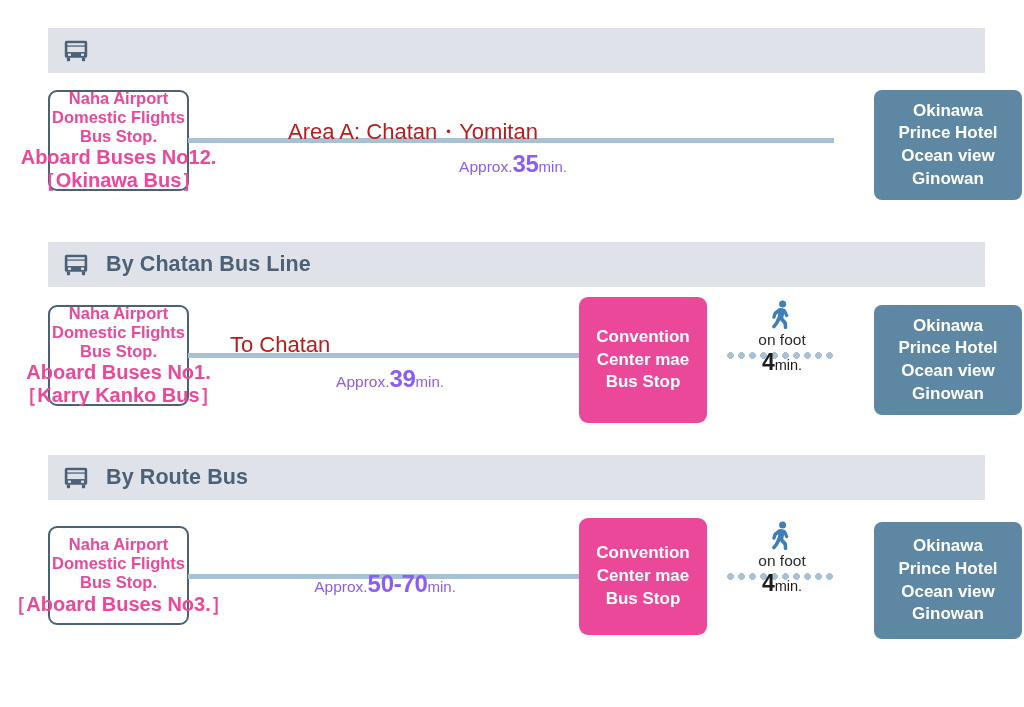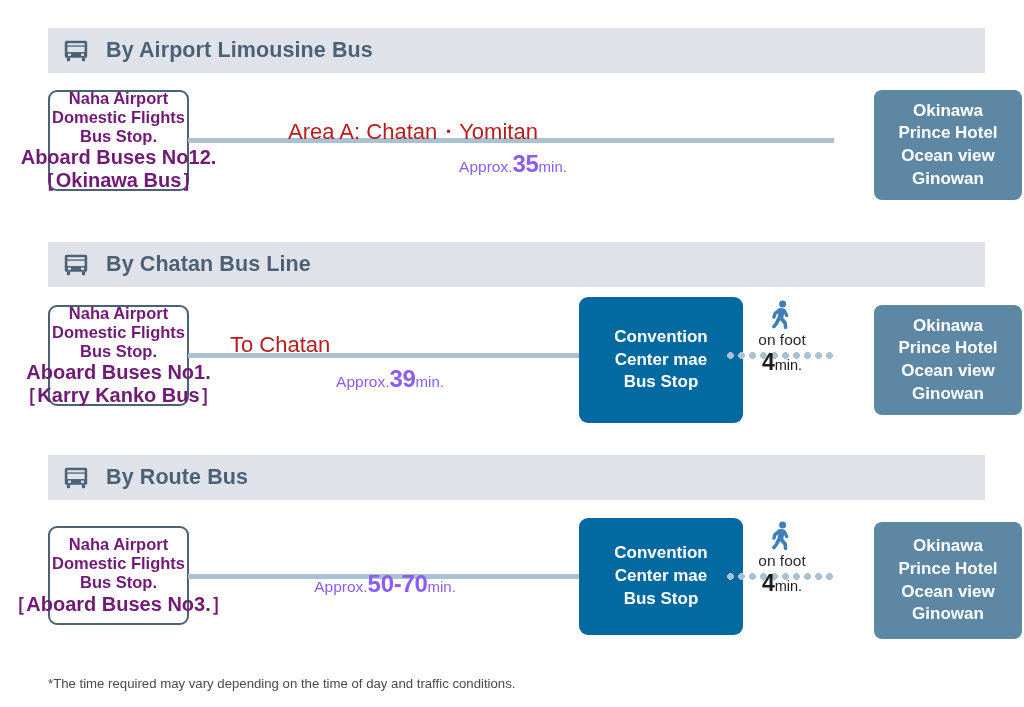--- a/index.html
+++ b/index.html
@@ -28,39 +28,39 @@
 
   
   .row{position:absolute;left:0;width:1024px;height:120px;}
 
   
   .origin{
     position:absolute;left:48px;top:0;width:141px;height:101px;
     border:2.5px solid #4c6076;border-radius:9px;background:#fff;
     box-sizing:border-box;
     display:flex;flex-direction:column;align-items:center;justify-content:center;
-    text-align:center;color:#701a75;
+    text-align:center;color:#ec4899;
   }
   .origin .l{font-weight:bold;line-height:1.16;white-space:nowrap;}
   .origin .big{font-size:16.5px;}
   .origin .sm{font-size:20px;}
 
   
   .dest{
     position:absolute;width:148px;
     background:#5d87a3;border-radius:8px;
     display:flex;flex-direction:column;align-items:center;justify-content:center;
     color:#fff;text-align:center;margin-left:42px;
   }
   .dest .l{font-weight:bold;font-size:17px;line-height:1.33;white-space:nowrap;}
 
   
   .pink{
-    position:absolute;width:164px;
-    background:#0369a1;border-radius:9px;
+    position:absolute;width:128px;
+    background:#ec4899;border-radius:9px;
     display:flex;flex-direction:column;align-items:center;justify-content:center;
     color:#fff;text-align:center;
   }
   .pink .l{font-weight:bold;font-size:17px;line-height:1.34;white-space:nowrap;}
 
   
   .line{position:absolute;height:5px;background:#a8c2d4;}
 
   
   .dotline{
@@ -102,21 +102,20 @@
   <div class="band" style="top:28px">
     <svg class="bus-ico" viewBox="0 0 24 24">
       <path fill="#4c6076" d="M4 3.2h16a1.6 1.6 0 0 1 1.6 1.6v11.4a1.6 1.6 0 0 1-1.6 1.6H4a1.6 1.6 0 0 1-1.6-1.6V4.8A1.6 1.6 0 0 1 4 3.2z"></path>
       <rect x="4.6" y="5.3" width="14.8" height="1.9" fill="#dfe3e9"></rect>
       <rect x="4.6" y="8.3" width="14.8" height="4.6" fill="#dfe3e9"></rect>
       <rect x="5.1" y="14.2" width="2.6" height="2" fill="#dfe3e9"></rect>
       <rect x="16.3" y="14.2" width="2.6" height="2" fill="#dfe3e9"></rect>
       <rect x="4.2" y="17.6" width="2.7" height="3.2" rx="0.6" fill="#4c6076"></rect>
       <rect x="17.1" y="17.6" width="2.7" height="3.2" rx="0.6" fill="#4c6076"></rect>
     </svg>
-    <span class="band-title">By Airport Limousine Bus</span>
   </div>
 
   <div class="row" style="top:90px">
     <div class="origin">
       <div class="l big">Naha Airport</div>
       <div class="l big">Domestic Flights</div>
       <div class="l big">Bus Stop.</div>
       <div class="l sm">Aboard Buses No12.</div>
       <div class="l sm">［Okinawa Bus］</div>
     </div>
@@ -242,15 +241,14 @@
     </div>
 
     <div class="dest" style="left:832px;top:-4px;height:117px">
       <div class="l">Okinawa</div>
       <div class="l">Prince Hotel</div>
       <div class="l">Ocean view</div>
       <div class="l">Ginowan</div>
     </div>
   </div>
 
-  <div class="note">*The time required may vary depending on the time of day and traffic conditions.</div>
 
 </div>
 
 </body></html>

